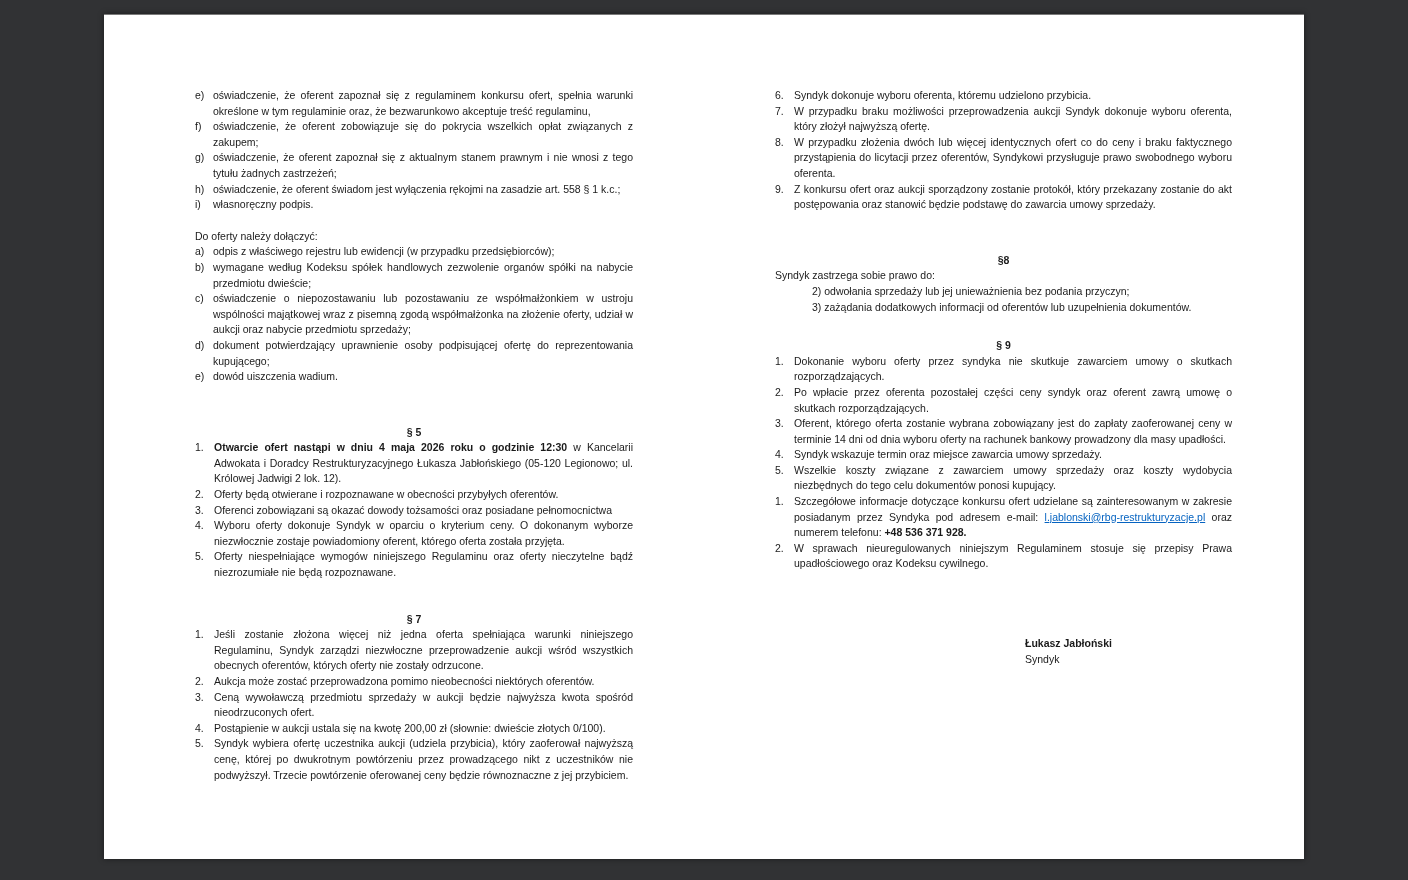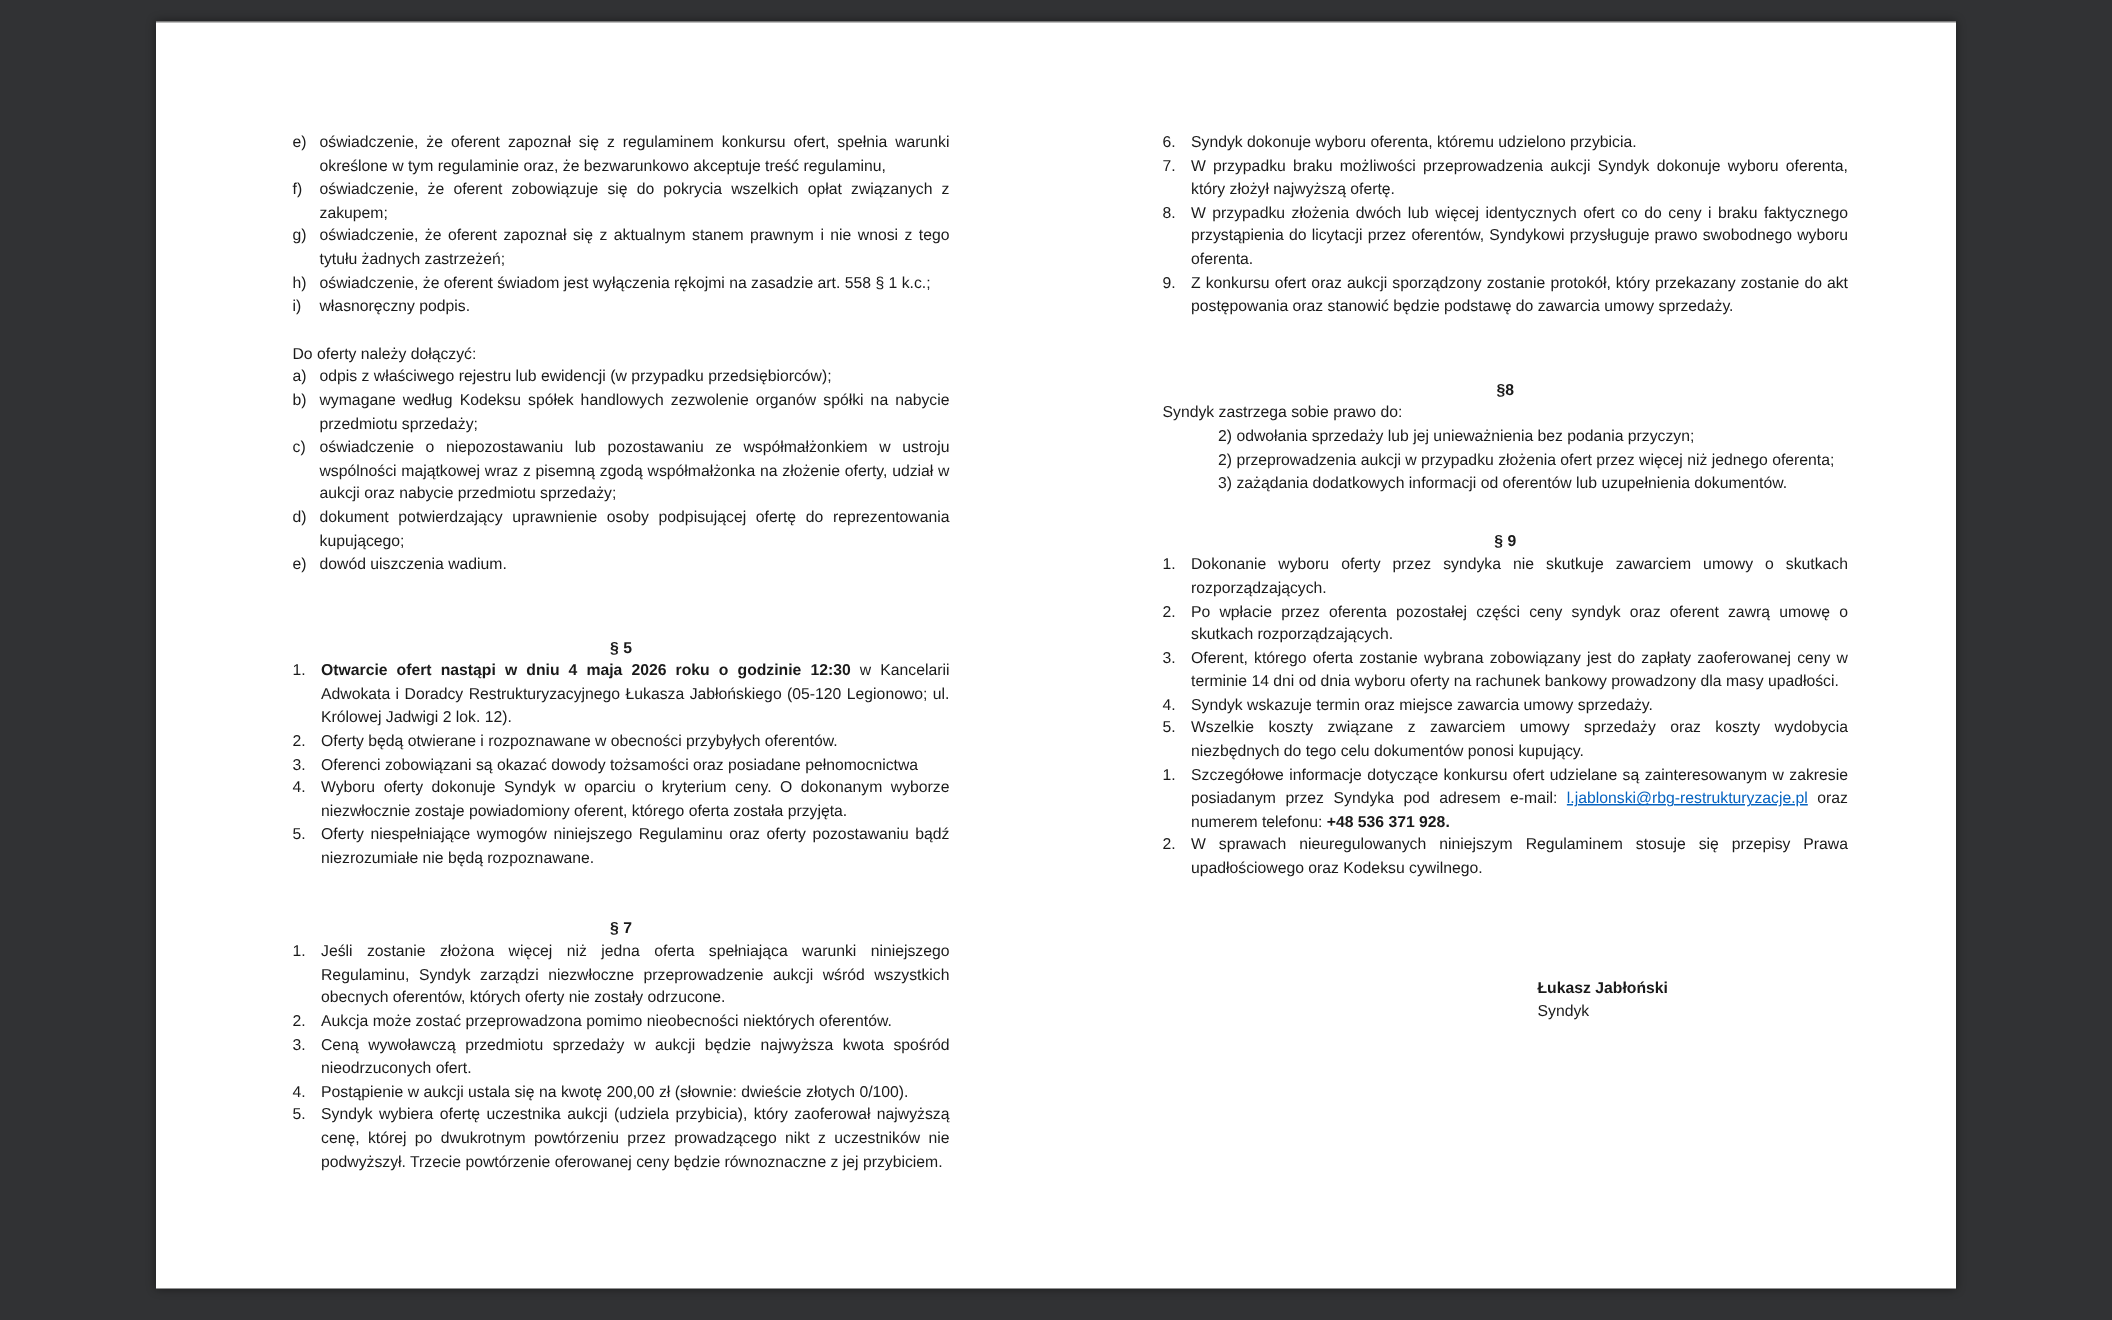--- a/index.html
+++ b/index.html
@@ -96,21 +96,21 @@
     </ul>
 
     <p class="intro gap-sm">Do oferty należy dołączyć:</p>
     <ul class="doclist let">
       <li class="item">
         <span class="mk">a)</span>
         <div class="tx">odpis z właściwego rejestru lub ewidencji (w przypadku przedsiębiorców);</div>
       </li>
       <li class="item">
         <span class="mk">b)</span>
-        <div class="tx">wymagane według Kodeksu spółek handlowych zezwolenie organów spółki na nabycie przedmiotu sprzedaży;</div>
+        <div class="tx">wymagane według Kodeksu spółek handlowych zezwolenie organów spółki na nabycie przedmiotu dwieście;</div>
       </li>
       <li class="item">
         <span class="mk">c)</span>
         <div class="tx">oświadczenie o niepozostawaniu lub pozostawaniu ze współmałżonkiem w ustroju wspólności majątkowej wraz z pisemną zgodą współmałżonka na złożenie oferty, udział w aukcji oraz nabycie przedmiotu sprzedaży;</div>
       </li>
       <li class="item">
         <span class="mk">d)</span>
         <div class="tx">dokument potwierdzający uprawnienie osoby podpisującej ofertę do reprezentowania kupującego;</div>
       </li>
       <li class="item">
@@ -132,21 +132,21 @@
       <li class="item">
         <span class="mk">3.</span>
         <div class="tx">Oferenci zobowiązani są okazać dowody tożsamości oraz posiadane pełnomocnictwa</div>
       </li>
       <li class="item">
         <span class="mk">4.</span>
         <div class="tx">Wyboru oferty dokonuje Syndyk w oparciu o kryterium ceny. O dokonanym wyborze niezwłocznie zostaje powiadomiony oferent, którego oferta została przyjęta.</div>
       </li>
       <li class="item">
         <span class="mk">5.</span>
-        <div class="tx">Oferty niespełniające wymogów niniejszego Regulaminu oraz oferty pozostawaniu bądź niezrozumiałe nie będą rozpoznawane.</div>
+        <div class="tx">Oferty niespełniające wymogów niniejszego Regulaminu oraz oferty nieczytelne bądź niezrozumiałe nie będą rozpoznawane.</div>
       </li>
     </ul>
 
     <p class="heading gap-lg">§ 7</p>
     <ul class="doclist numL">
       <li class="item">
         <span class="mk">1.</span>
         <div class="tx">Jeśli zostanie złożona więcej niż jedna oferta spełniająca warunki niniejszego Regulaminu, Syndyk zarządzi niezwłoczne przeprowadzenie aukcji wśród wszystkich obecnych oferentów, których oferty nie zostały odrzucone.</div>
       </li>
       <li class="item">
@@ -186,21 +186,20 @@
       <li class="item">
         <span class="mk">9.</span>
         <div class="tx">Z konkursu ofert oraz aukcji sporządzony zostanie protokół, który przekazany zostanie do akt postępowania oraz stanowić będzie podstawę do zawarcia umowy sprzedaży.</div>
       </li>
     </ul>
 
     <p class="heading gap-xl">§8</p>
     <p class="intro">Syndyk zastrzega sobie prawo do:</p>
     <div class="subitems">
       <div>2) odwołania sprzedaży lub jej unieważnienia bez podania przyczyn;</div>
-      <div>2) przeprowadzenia aukcji w przypadku złożenia ofert przez więcej niż jednego oferenta;</div>
       <div>3) zażądania dodatkowych informacji od oferentów lub uzupełnienia dokumentów.</div>
     </div>
 
     <p class="heading gap-md">§ 9</p>
     <ul class="doclist numR">
       <li class="item">
         <span class="mk">1.</span>
         <div class="tx">Dokonanie wyboru oferty przez syndyka nie skutkuje zawarciem umowy o skutkach rozporządzających.</div>
       </li>
       <li class="item">

